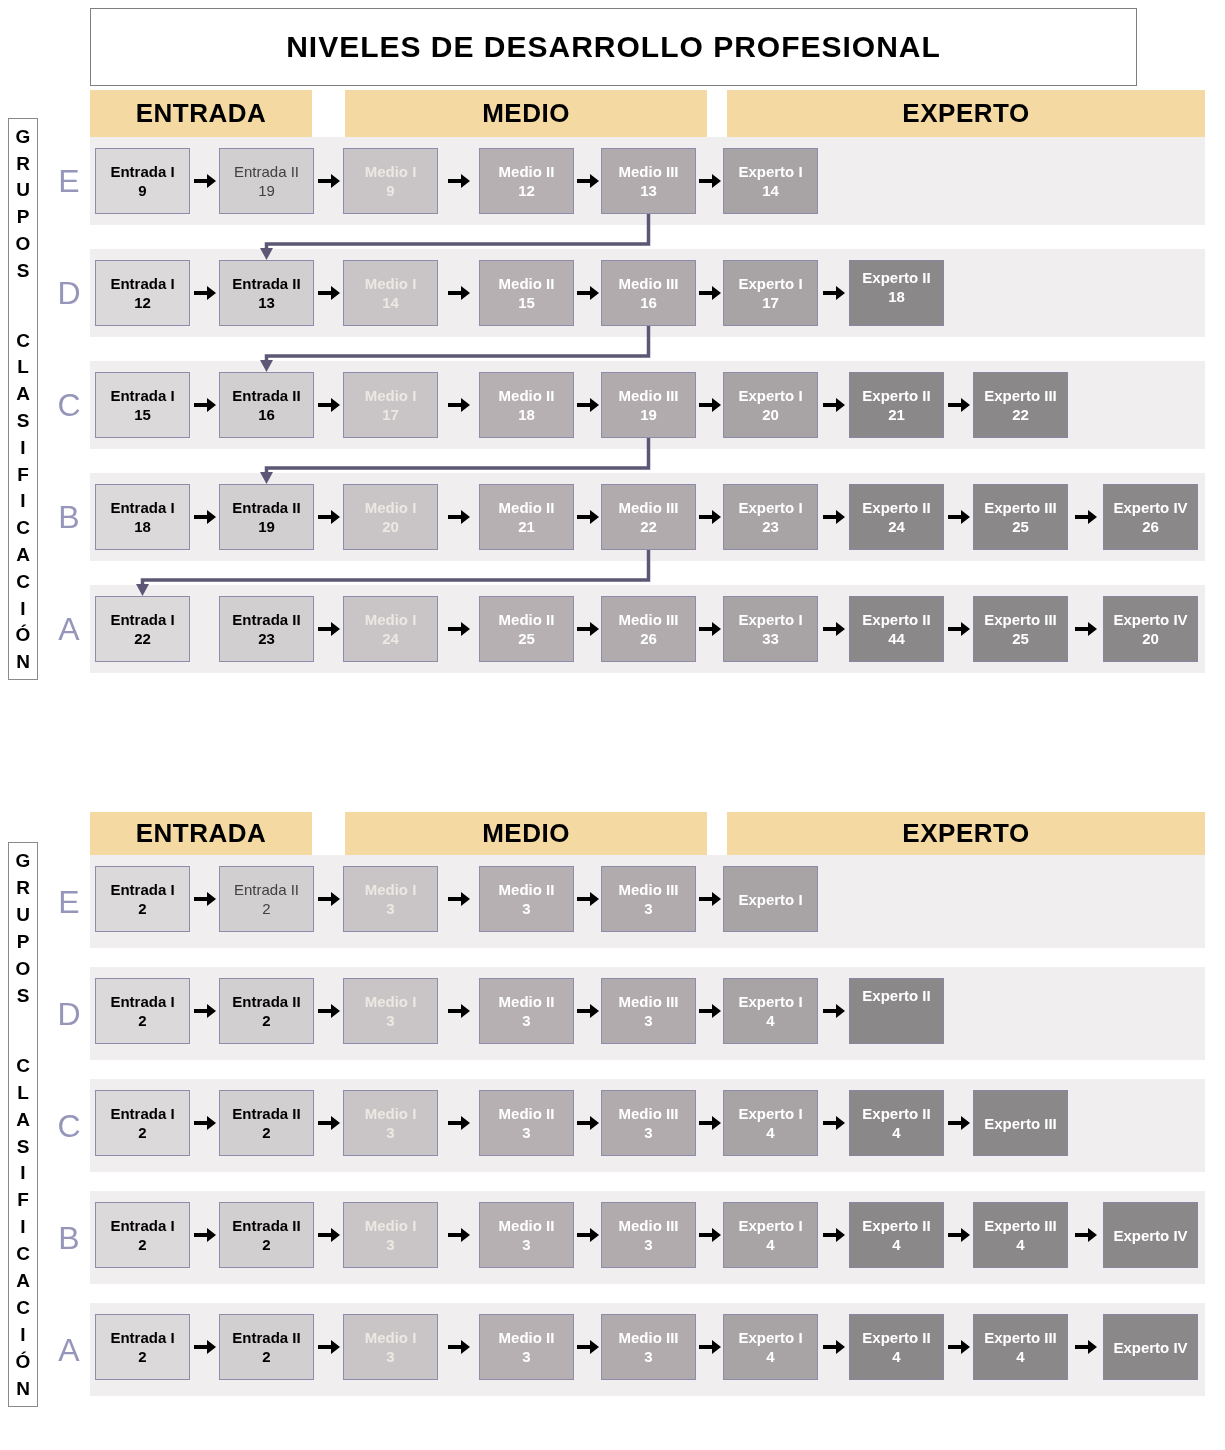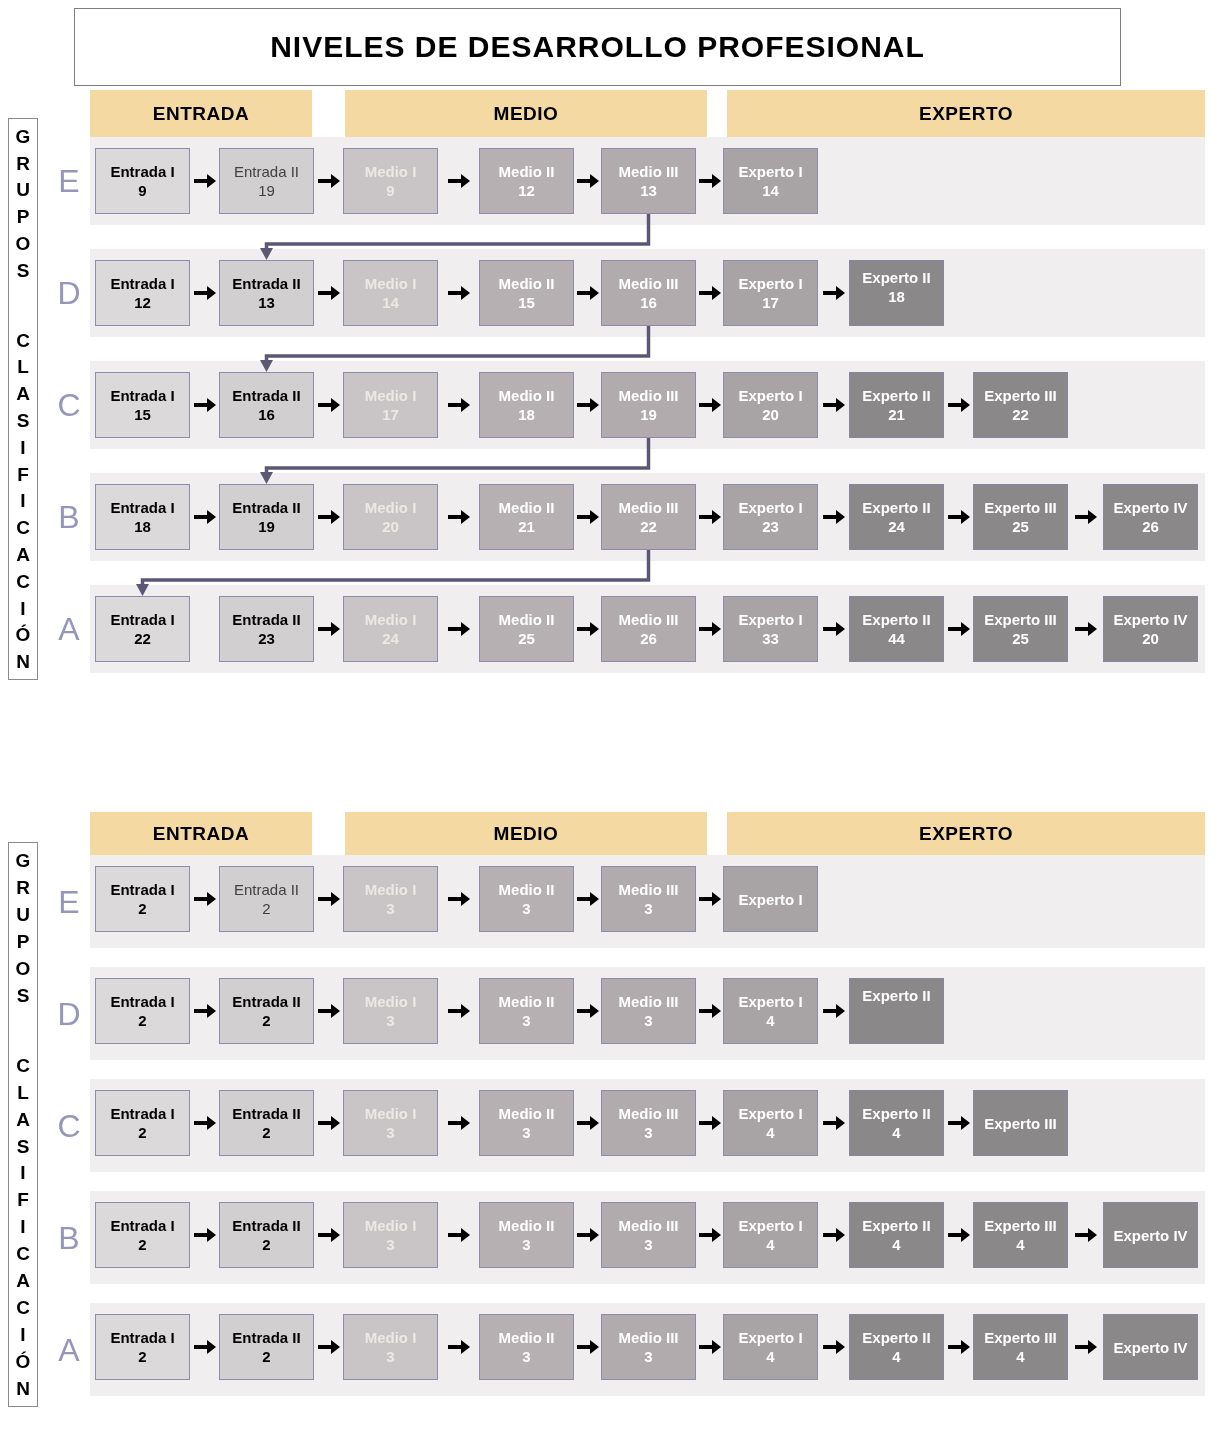--- a/index.html
+++ b/index.html
@@ -1,26 +1,26 @@
 <!DOCTYPE html>
 <html><head>
 <meta charset="utf-8">
 <style>
   html,body{margin:0;padding:0;background:#fff;font-family:"Liberation Sans",sans-serif;}
   .canvas{position:relative;width:1225px;height:1450px;background:#fff;overflow:hidden;}
   .canvas *{box-sizing:border-box;}
 
-  .titlebox{position:absolute;left:74px;background:#fff;border:1px solid #7e7e7e;
+  .titlebox{position:absolute;left:90px;background:#fff;border:1px solid #7e7e7e;
     display:flex;align-items:center;justify-content:center;
     font-weight:bold;font-size:30px;letter-spacing:1px;color:#000;white-space:nowrap;}
   .title-top{top:8px;width:1047px;height:78px;}
   .title-bottom{top:726px;width:1117px;height:74px;}
 
   .hdr{position:absolute;background:var(--tan);display:flex;align-items:center;justify-content:center;
-    font-weight:bold;font-size:19px;color:#000;letter-spacing:.5px;}
+    font-weight:bold;font-size:26px;color:#000;letter-spacing:.5px;}
   .hdr-top{top:90px;height:47px;}
   .hdr-bottom{top:812px;height:43px;}
   .hdr-entrada{left:90px;width:222px;}
   .hdr-medio{left:345px;width:362px;}
   .hdr-experto{left:727px;width:478px;}
 
   .side{position:absolute;left:8px;width:30px;background:#fff;border:1px solid #8a8a8a;
     display:flex;flex-direction:column;align-items:stretch;padding:4px 0;}
   .side-top{top:118px;height:562px;}
   .side-bottom{top:842px;height:565px;}

